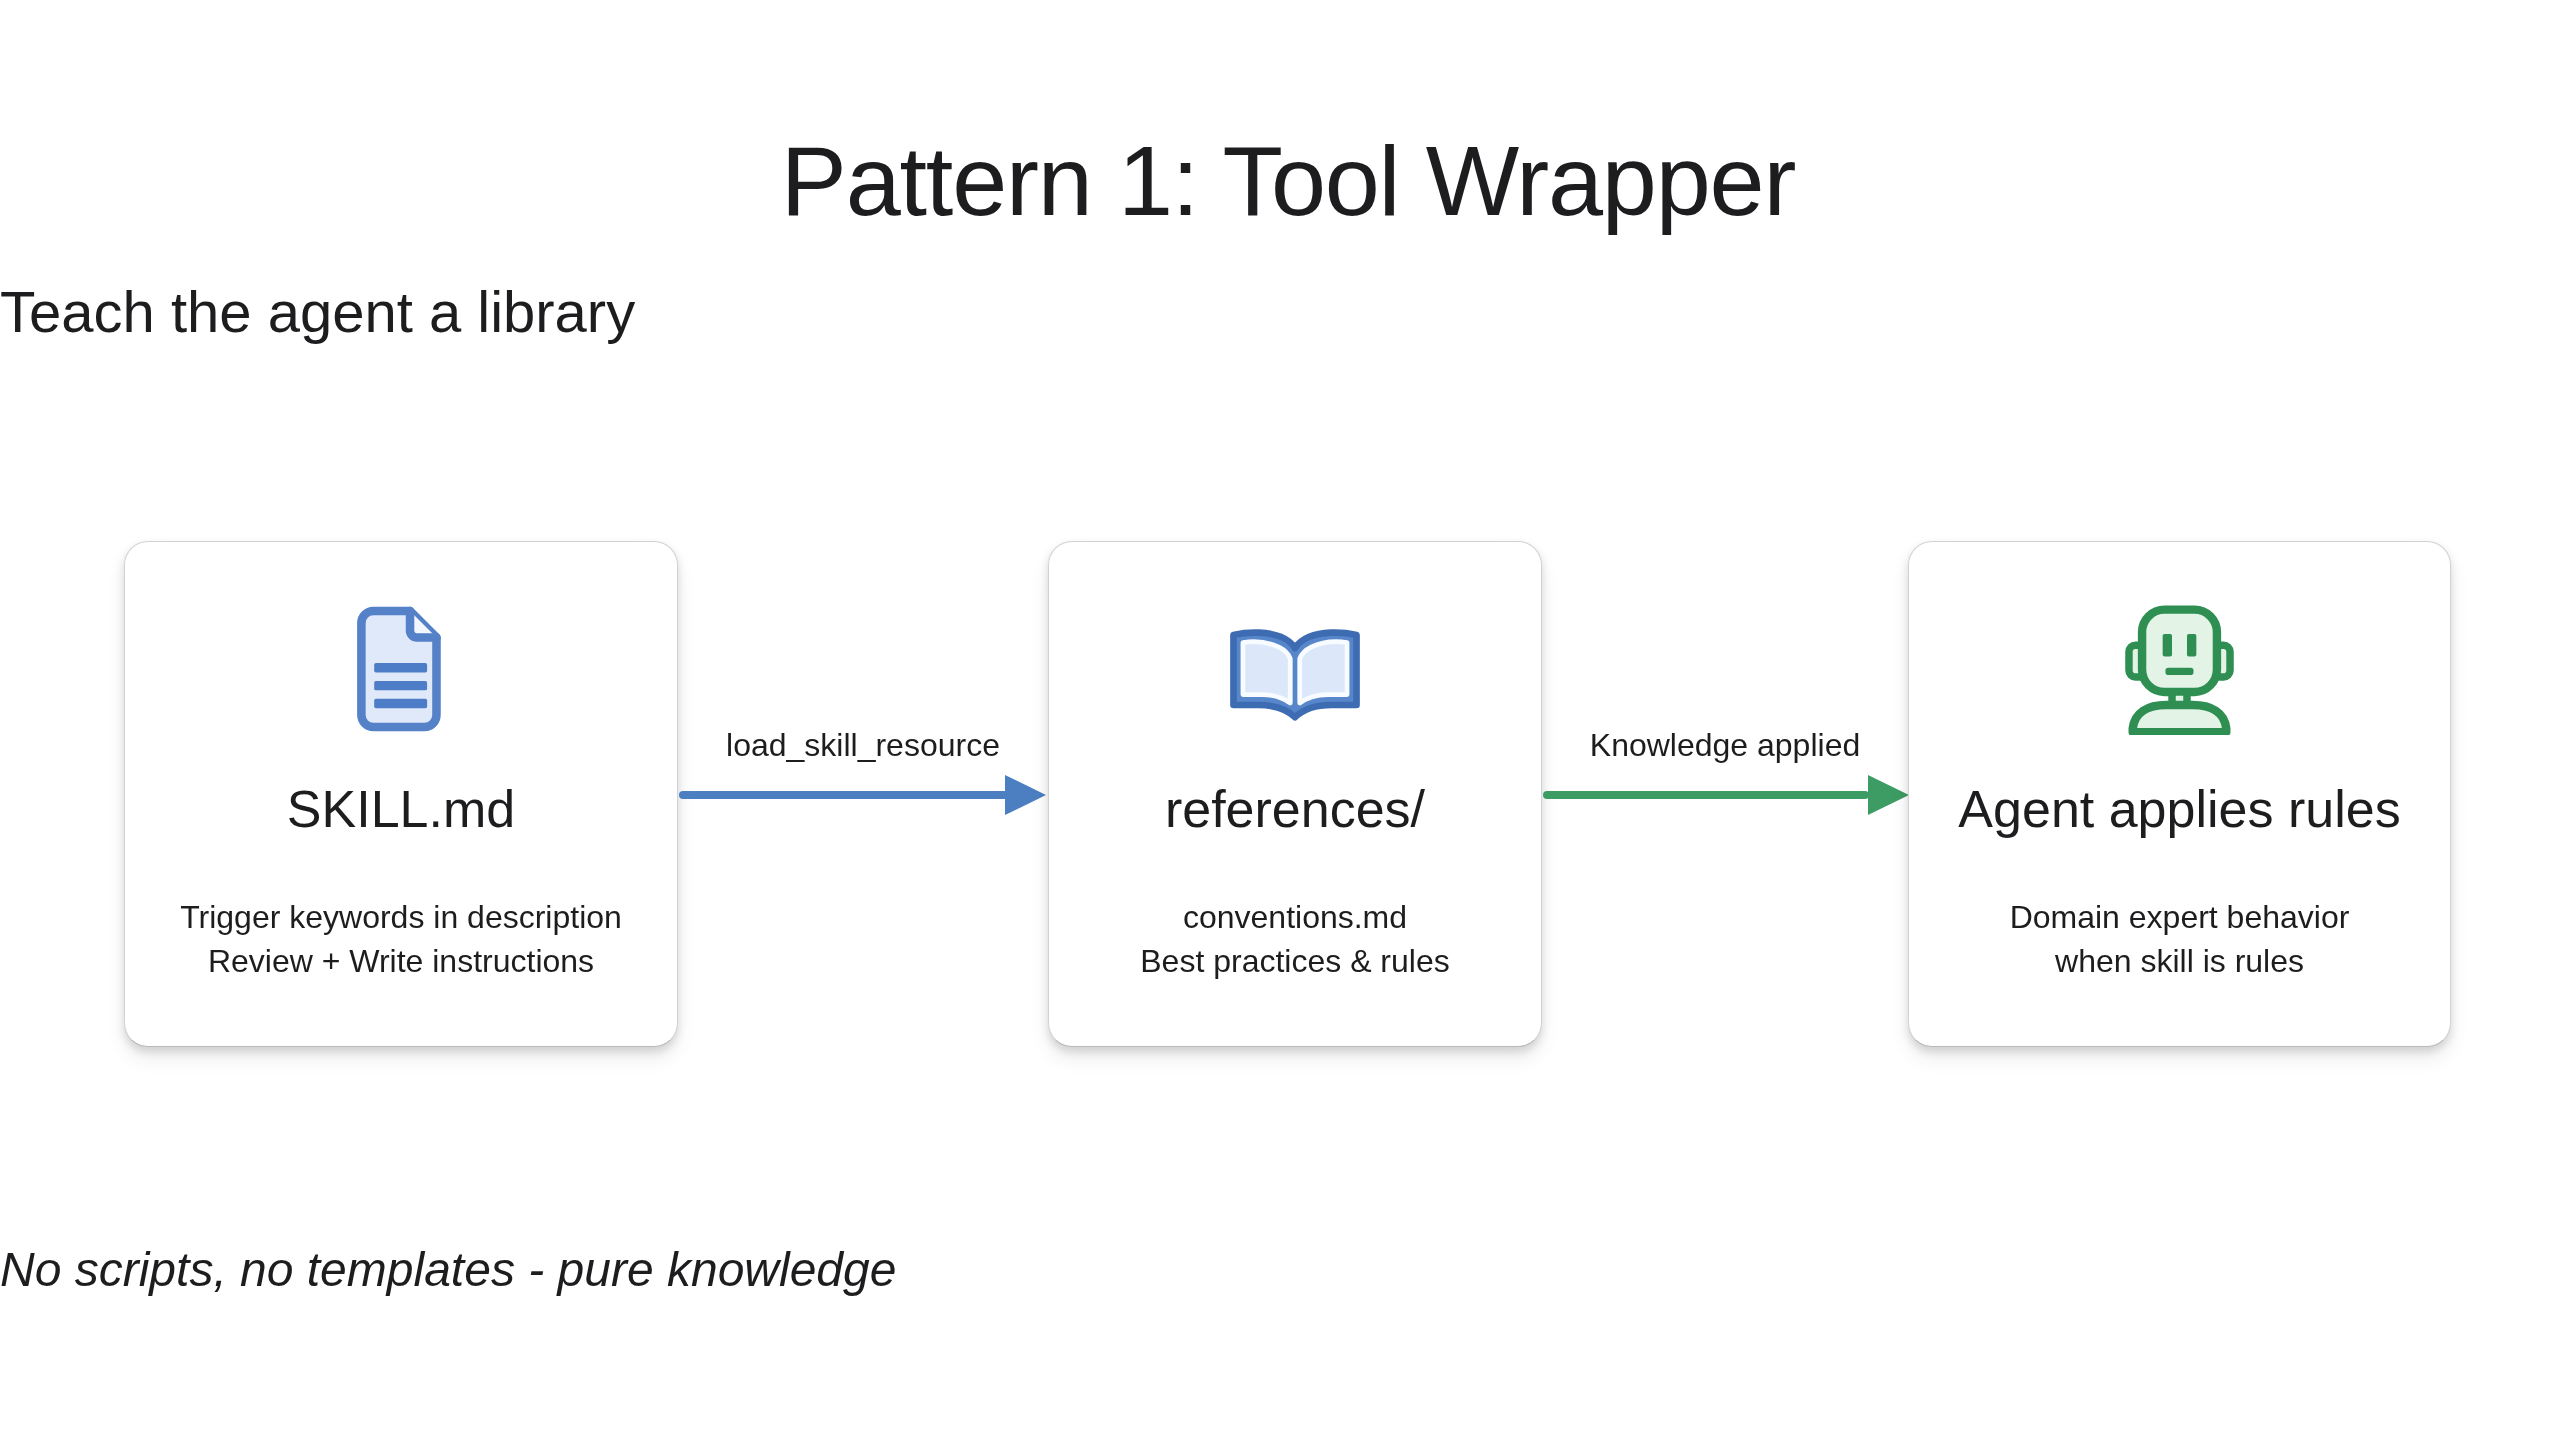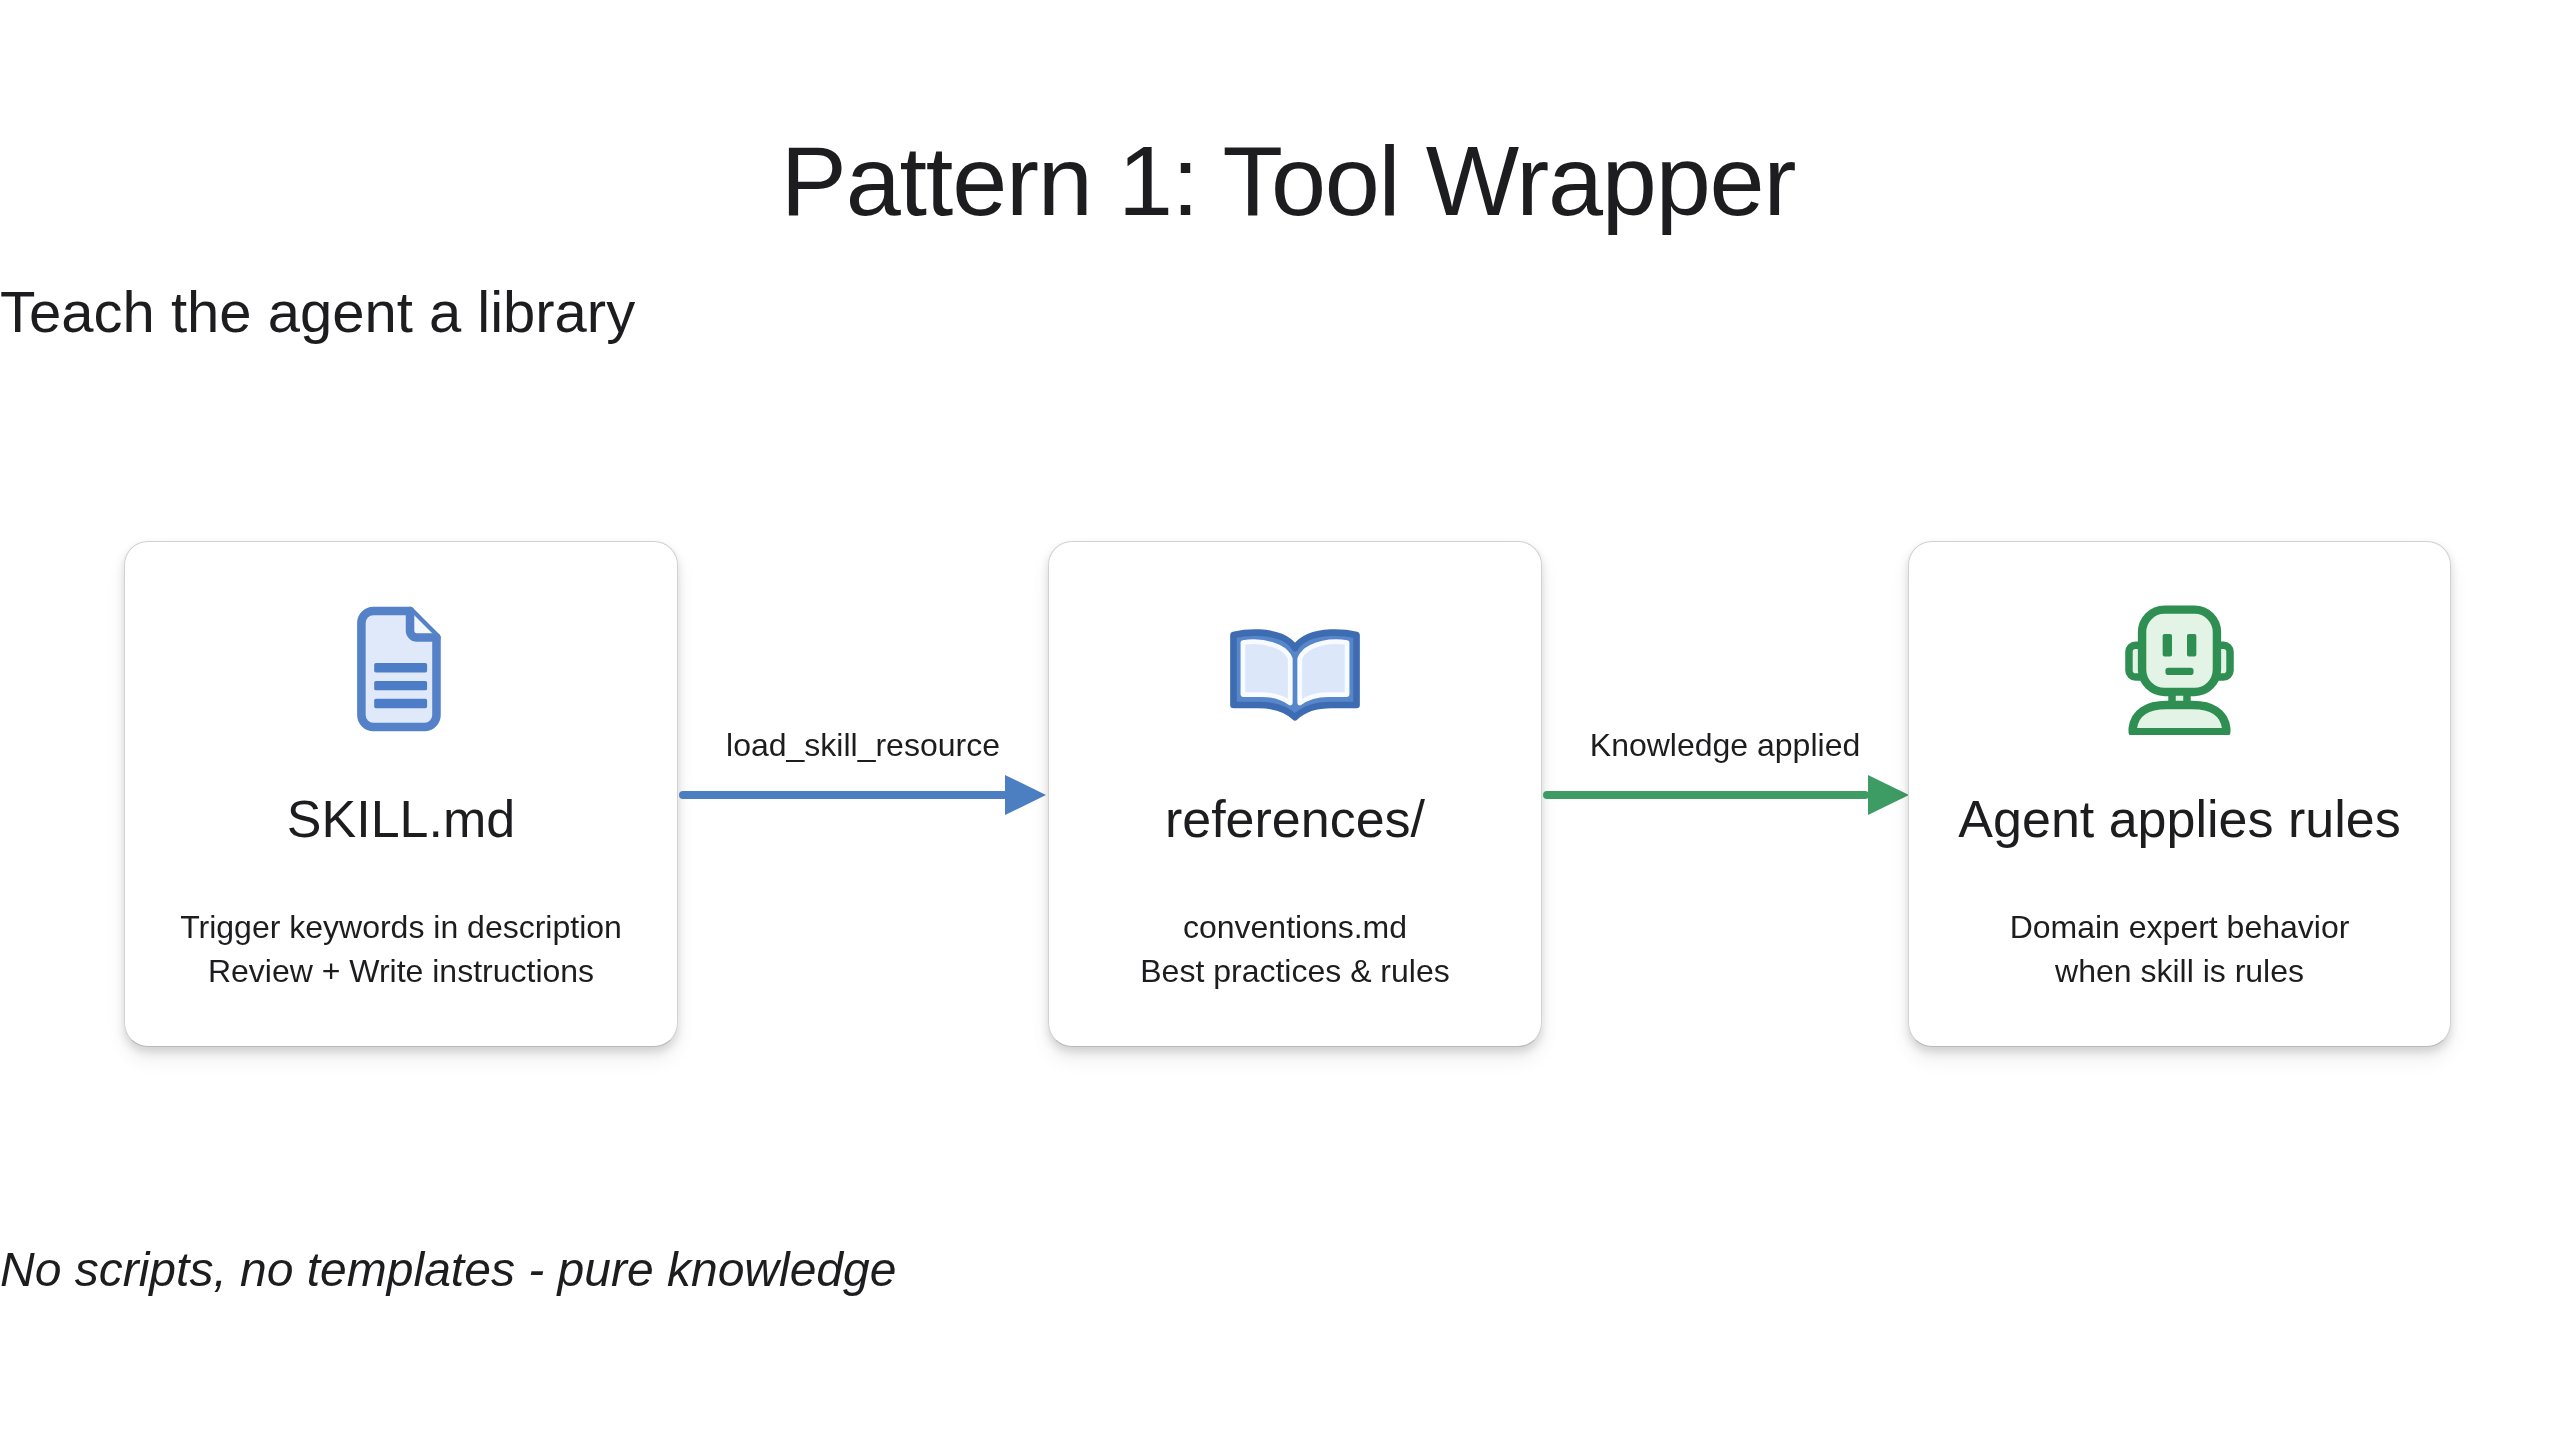--- a/index.html
+++ b/index.html
@@ -60,21 +60,21 @@
   .card-agent      { left: 1908px; width: 543px; }
 
   .icon-wrap {
     margin-top: 61px;
     height: 132px;
     display: flex;
     align-items: center;
     justify-content: center;
   }
   .card-title {
-    margin-top: 50px;
+    margin-top: 40px;
     font-size: 52px;
     font-weight: 400;
     line-height: 69px;
     color: var(--text);
     white-space: nowrap;
   }
   .card-sub {
     margin-top: 51px;
     font-size: 32px;
     font-weight: 400;

